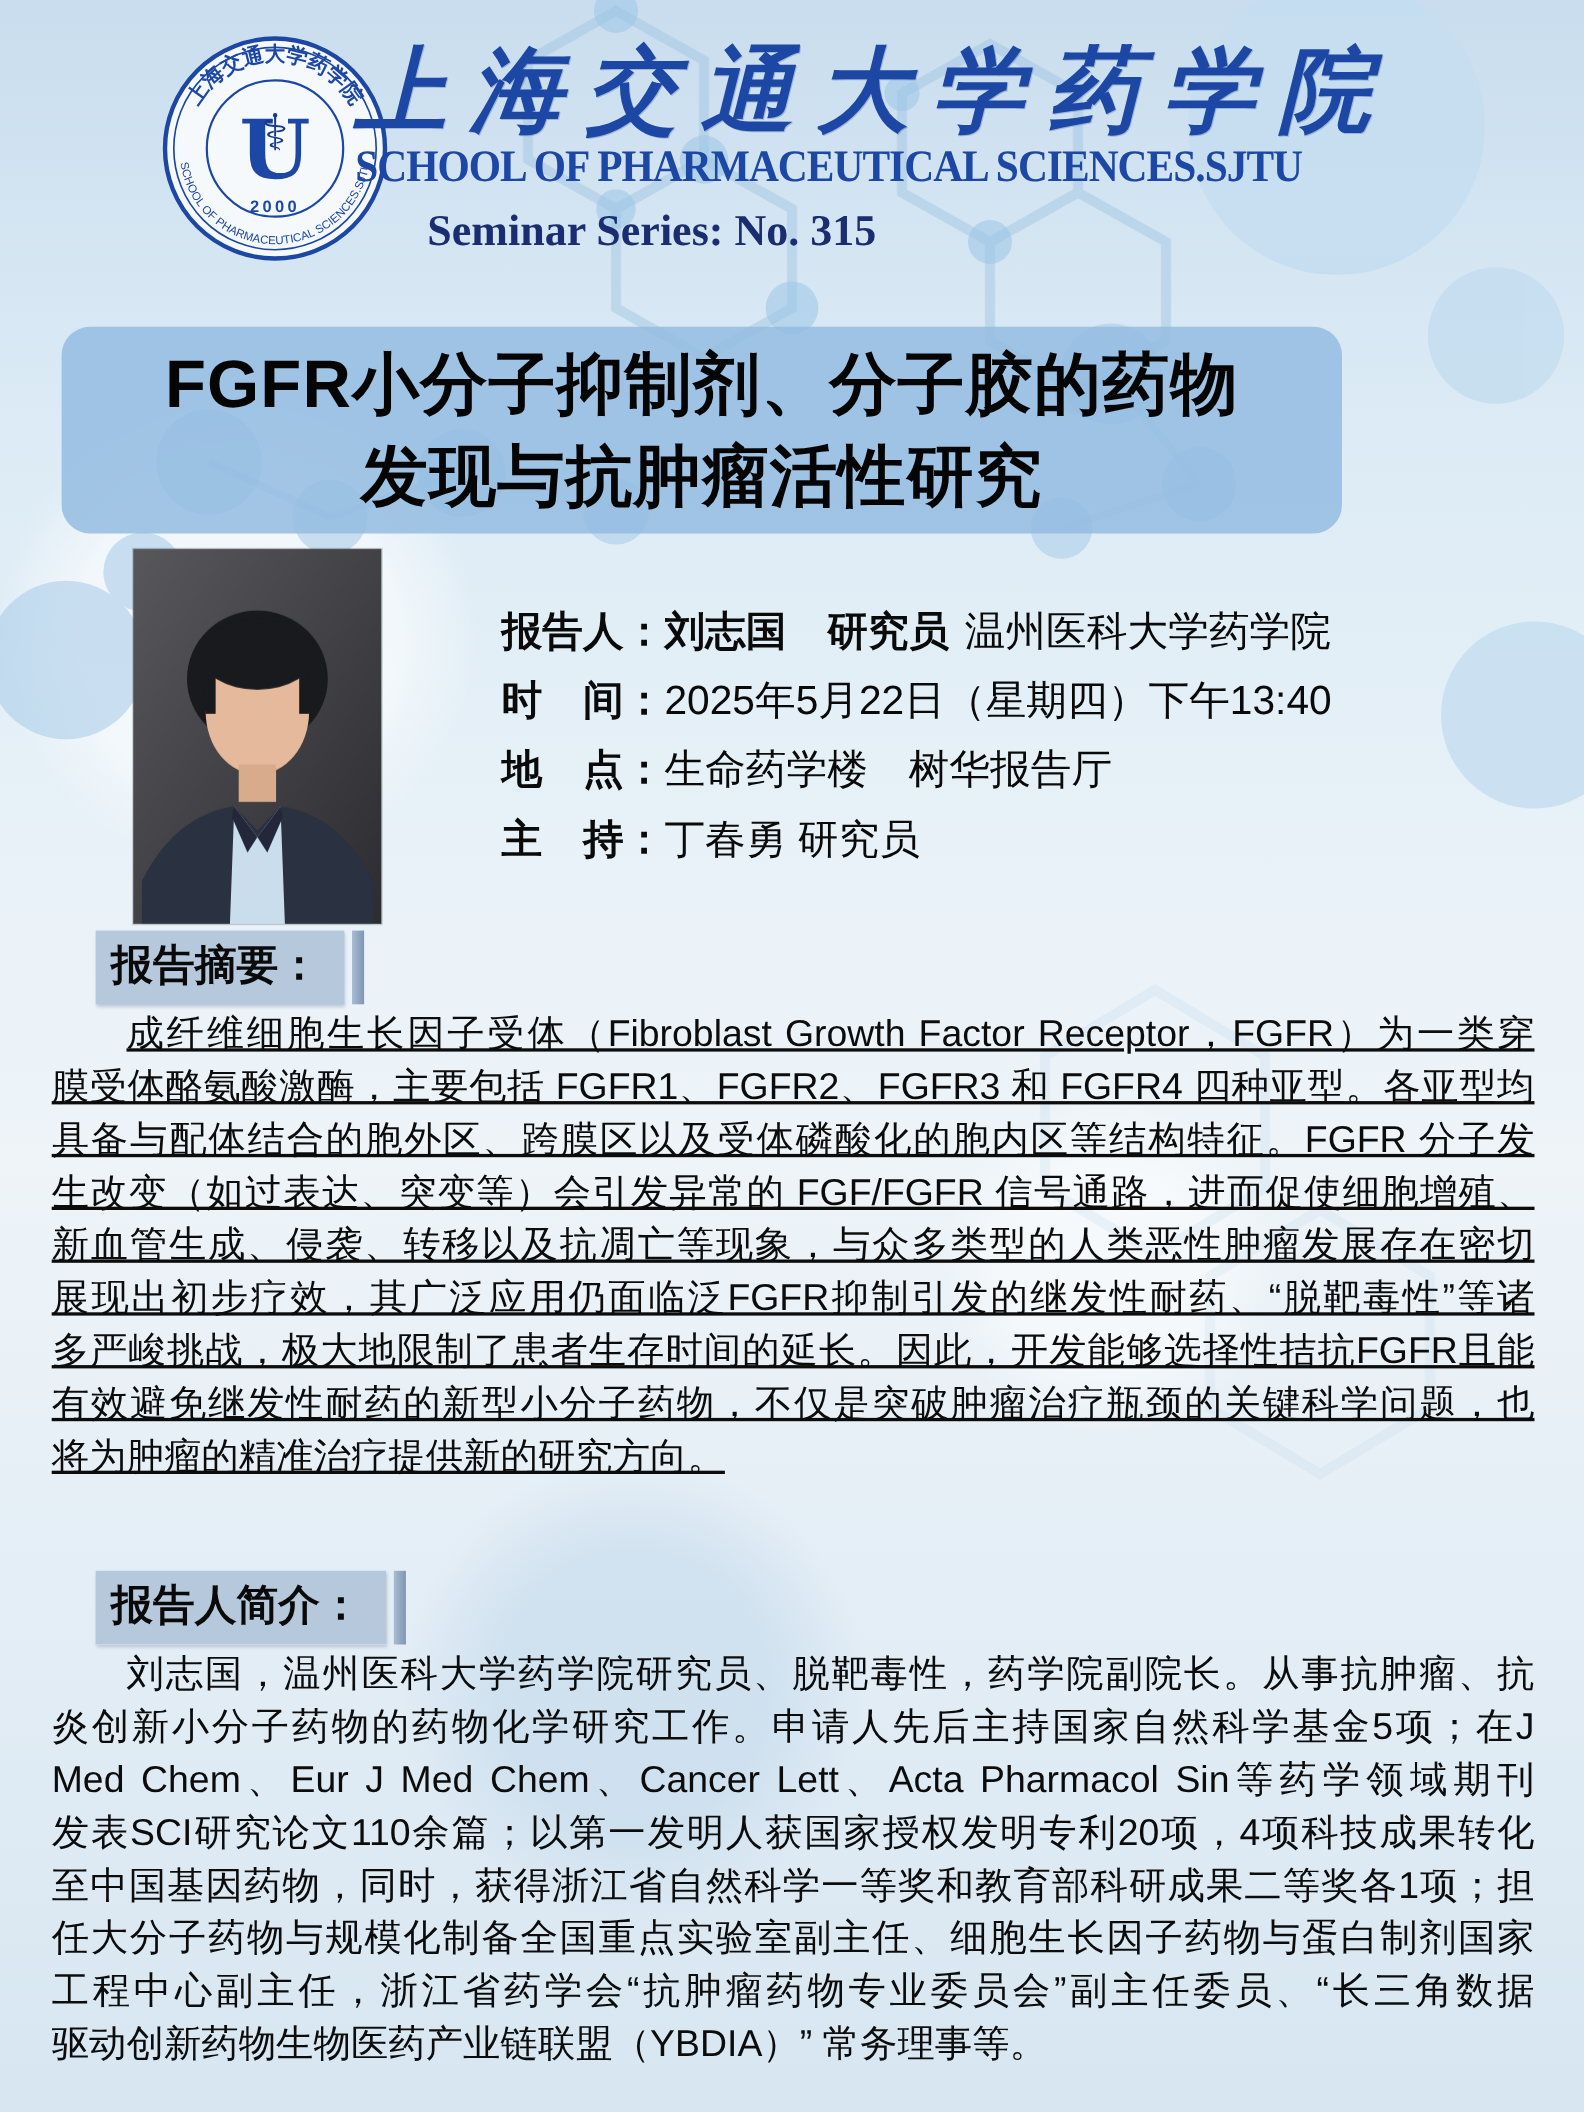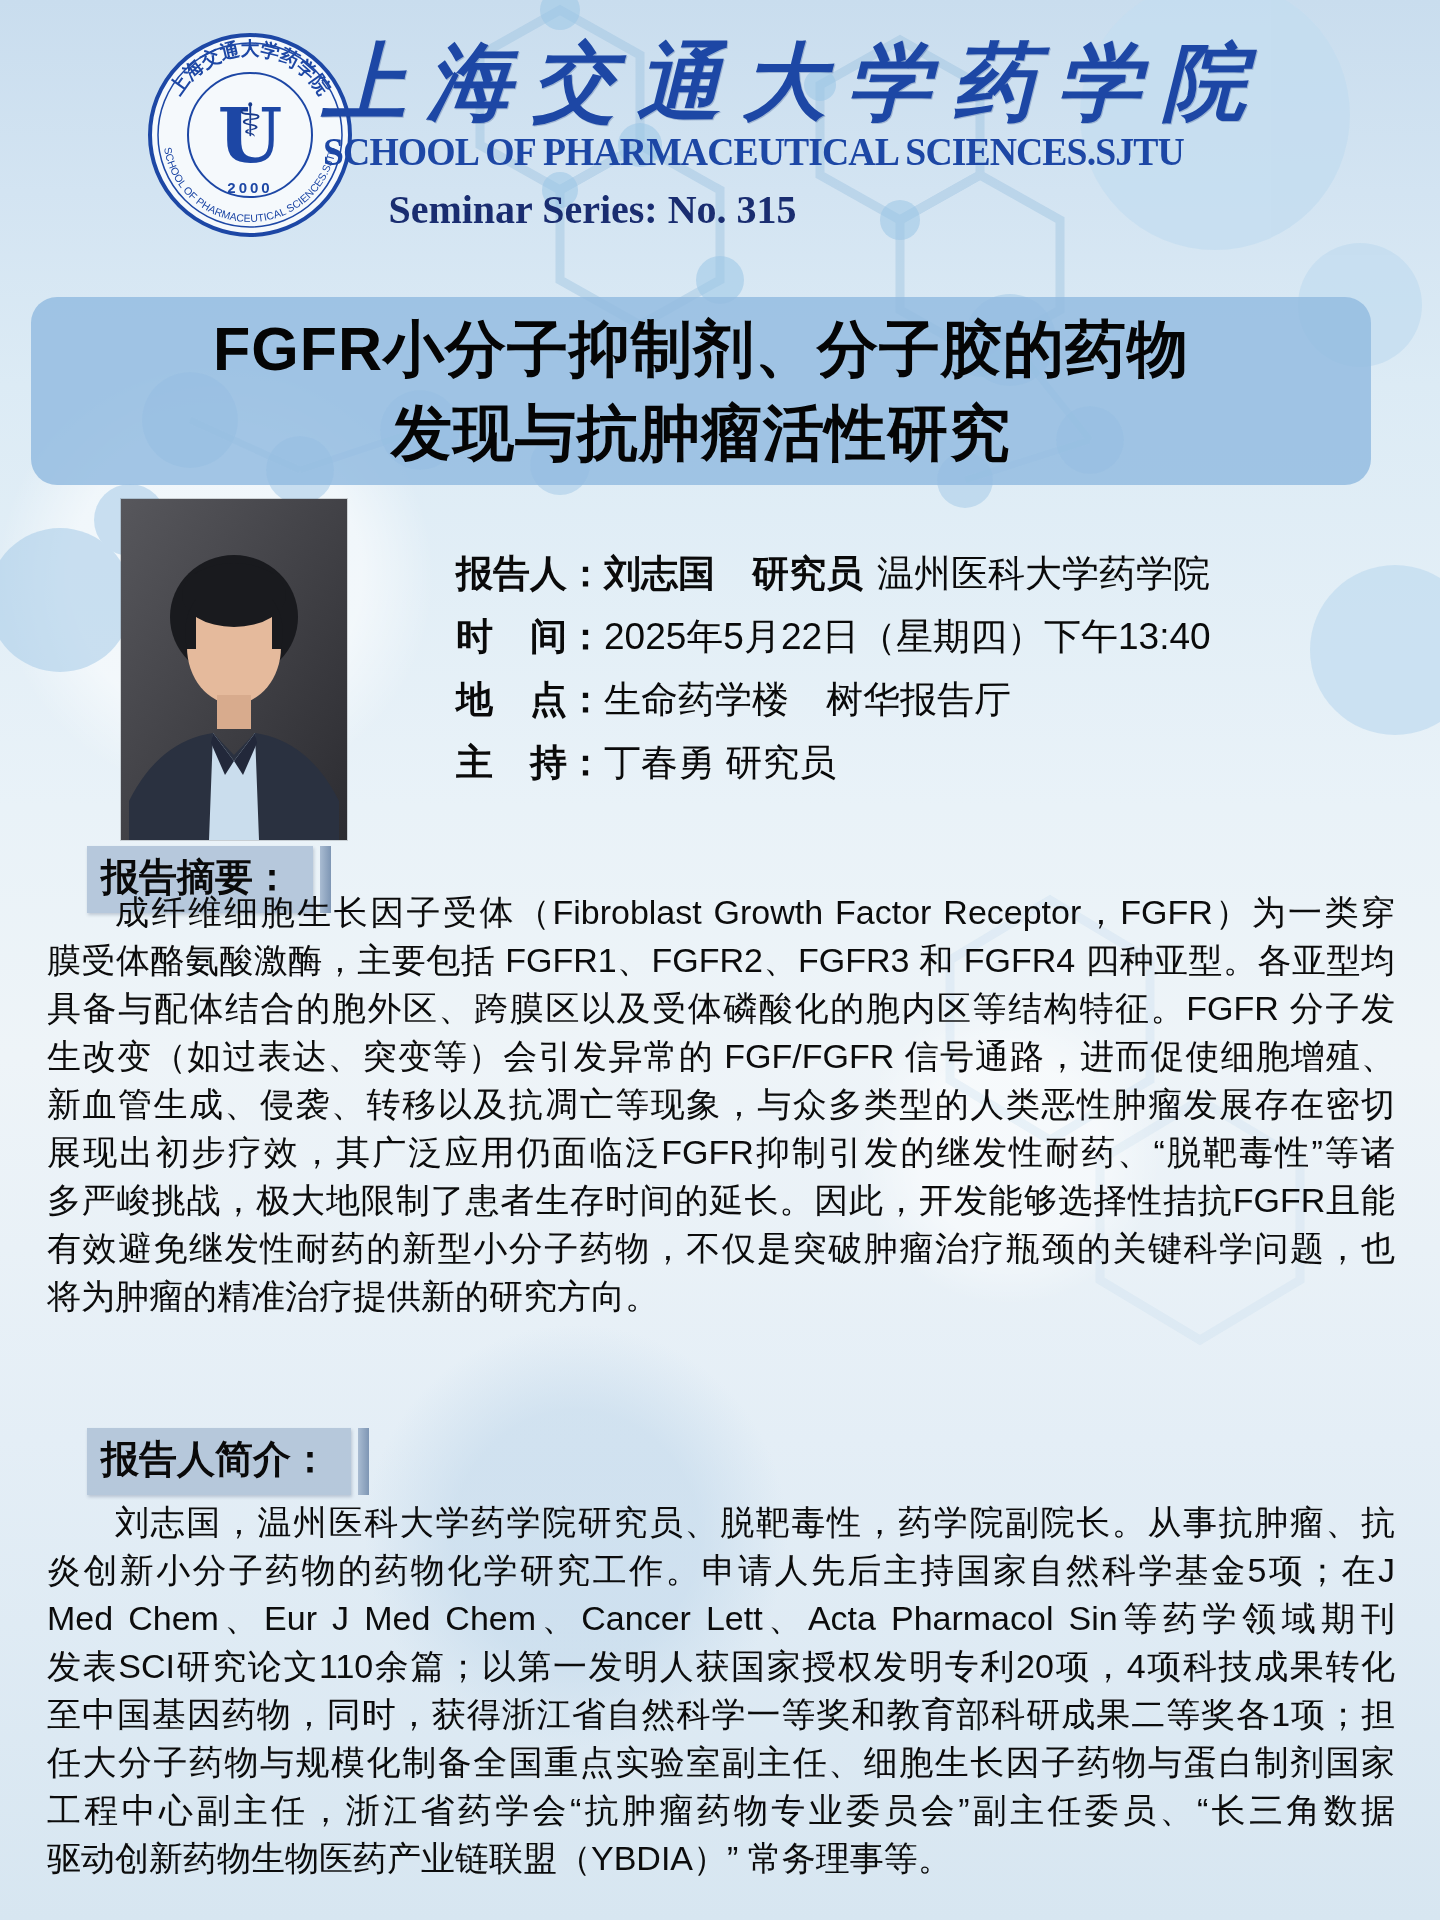--- a/index.html
+++ b/index.html
@@ -43,21 +43,21 @@
   }
   .seminar-series {
     position: absolute; left: 0; top: 186px; width: 1185px;
     text-align: center;
     font-family: "Liberation Serif", "DejaVu Serif", serif;
     font-weight: bold; font-size: 40px; color: #1a2d70; z-index: 2;
   }
 
   
   .title-banner {
-    position: absolute; left: 31px; top: 297px; width: 1340px; height: 188px;
+    position: absolute; left: 56px; top: 297px; width: 1164px; height: 188px;
     background: rgba(148, 188, 224, 0.85);
     border-radius: 26px; z-index: 2;
     display: flex; flex-direction: column; justify-content: center; align-items: center;
   }
   .title-banner .line {
     font-size: 61px; font-weight: 900; color: #050505;
     line-height: 84px; letter-spacing: 1px; white-space: nowrap;
   }
 
   
@@ -86,21 +86,21 @@
   }
   .sec-heading .accent {
     width: 11px; margin-left: 7px;
     background: linear-gradient(90deg, #a9bcd2, #7e96b4);
   }
   .abstract-heading { top: 846px; }
   .bio-heading { top: 1428px; }
 
   
   .para { position: absolute; left: 47px; width: 1348px; z-index: 2; color: #0c0c0c; }
-  .abstract-para { top: 888px; }
+  .abstract-para { top: 916px; text-decoration: underline; }
   .bio-para { top: 1498px; }
   .para .pline {
     font-size: 34px; line-height: 48px; height: 48px;
     text-align: justify; text-align-last: justify; white-space: nowrap;
   }
   .para .pline.indent { text-indent: 2em; }
   .para .pline.last { text-align-last: left; }
 </style>
 </head>
 <body>

